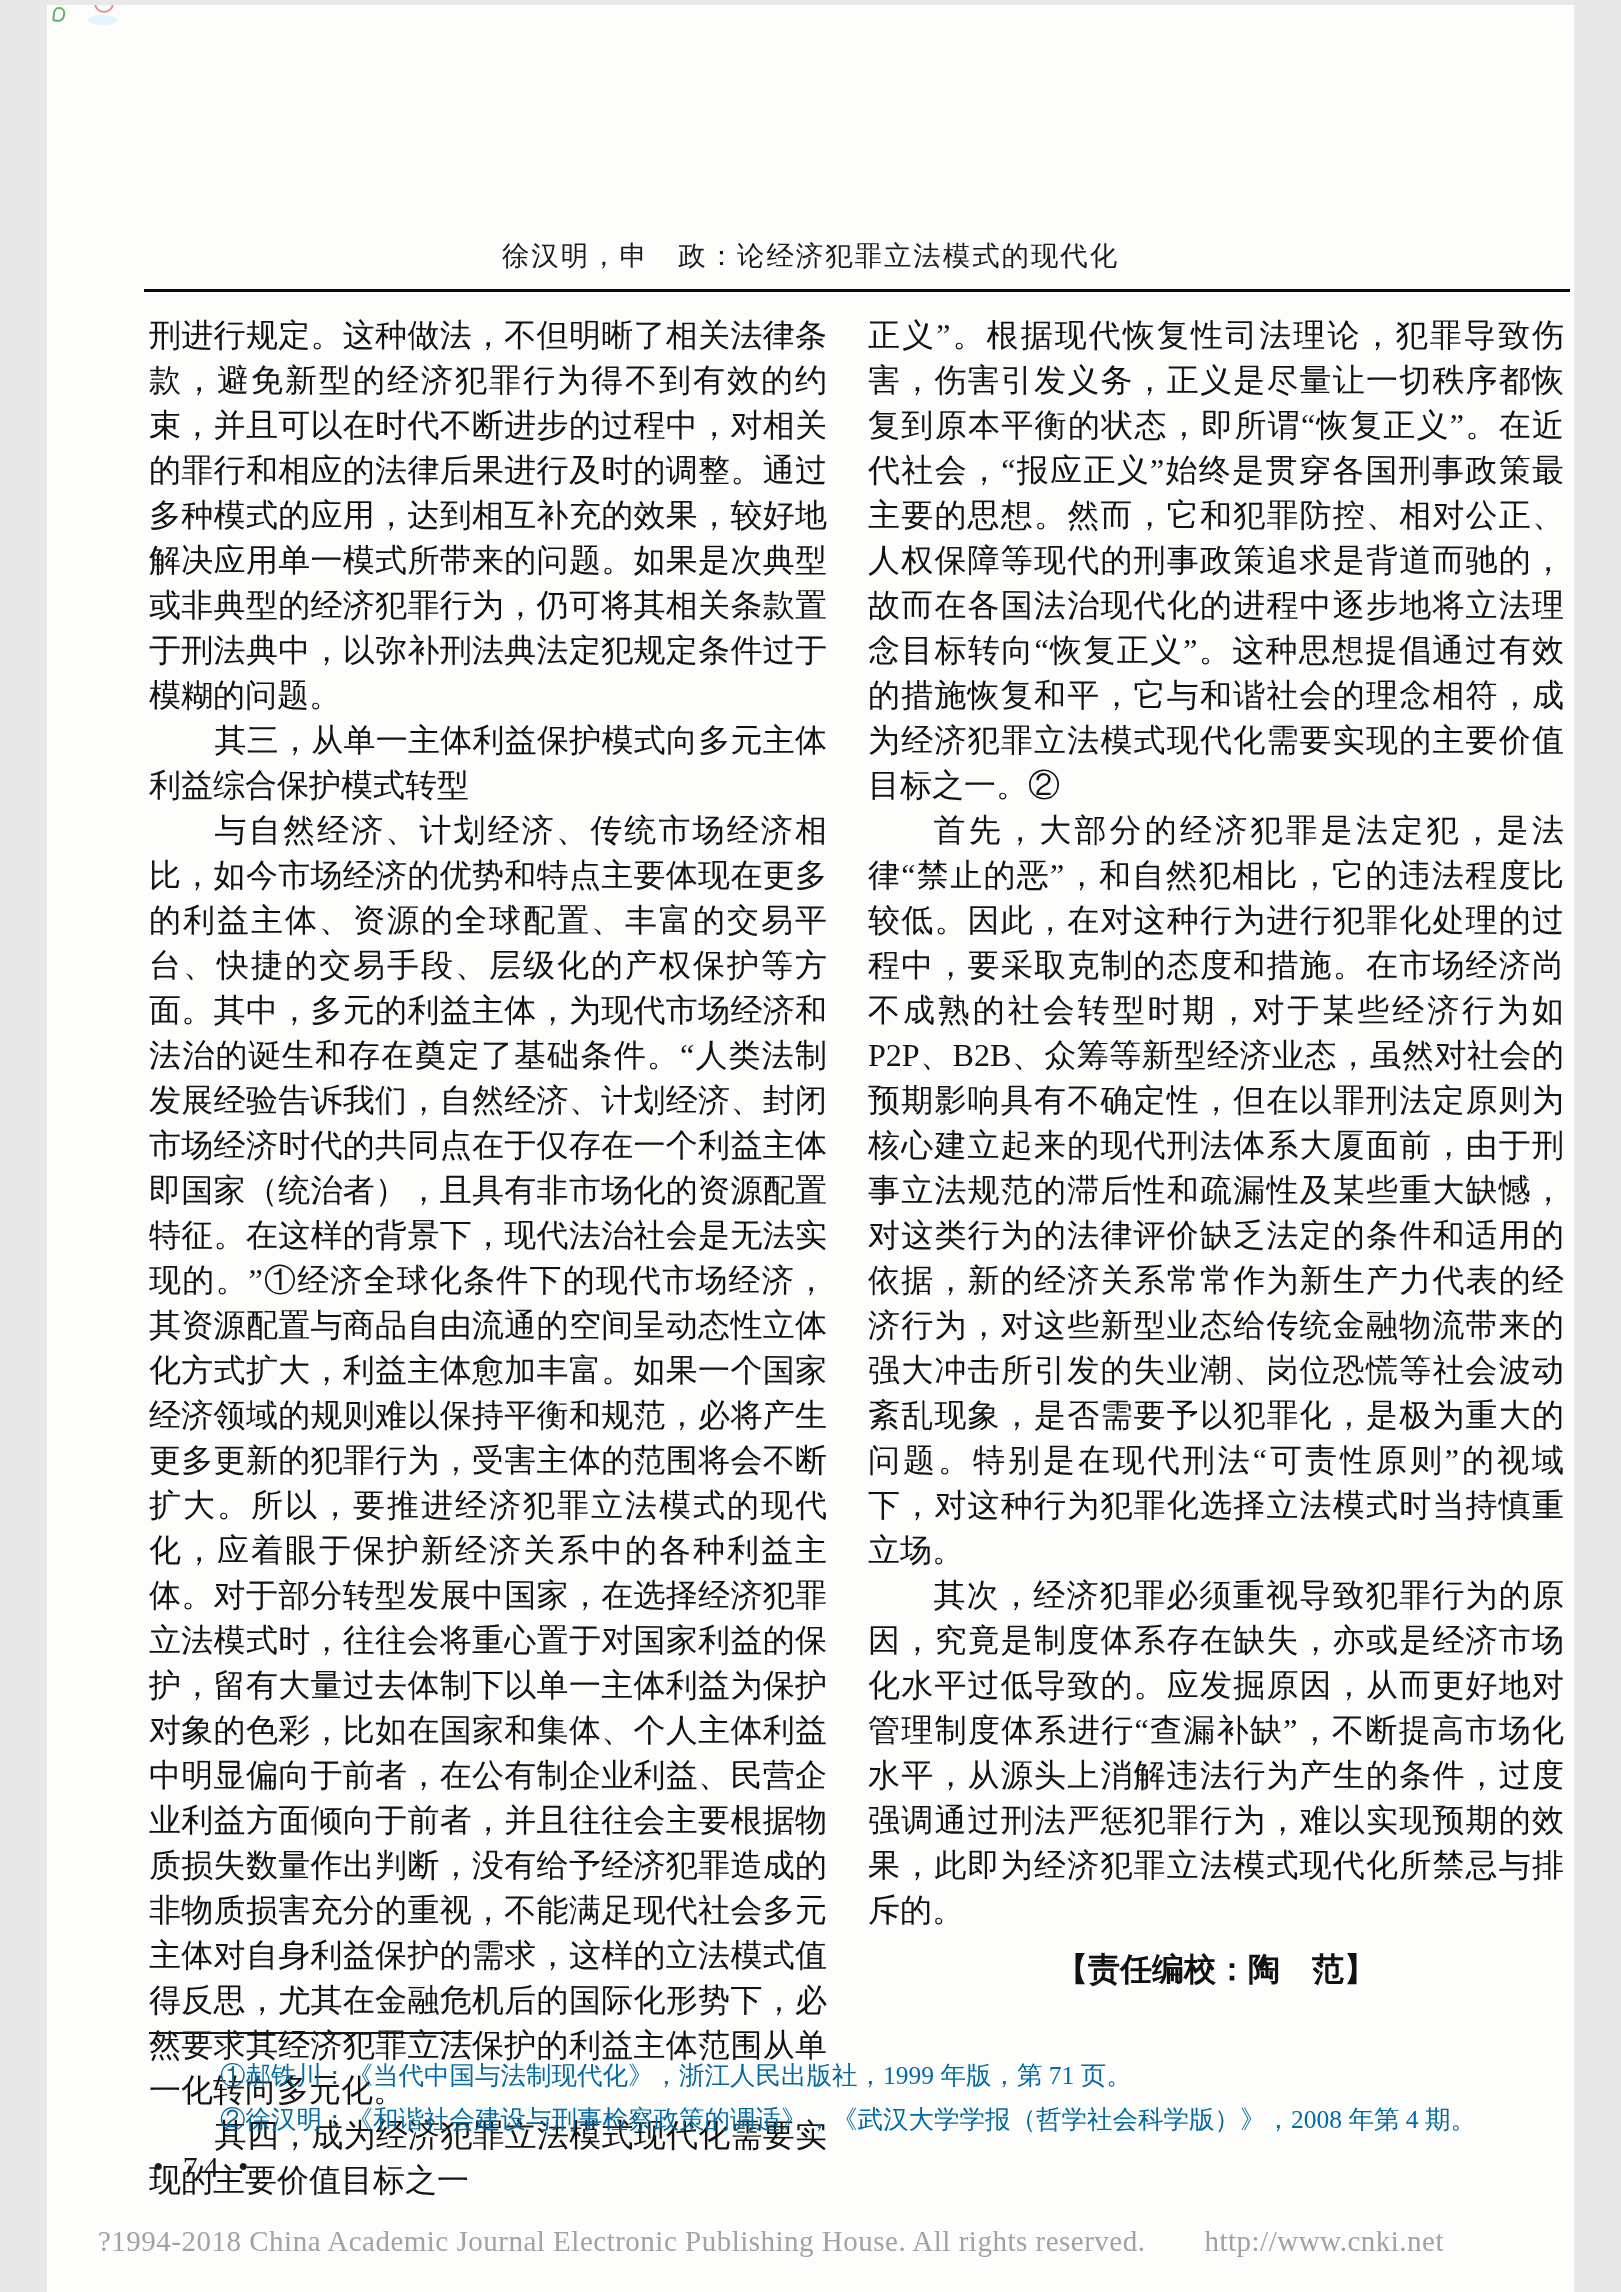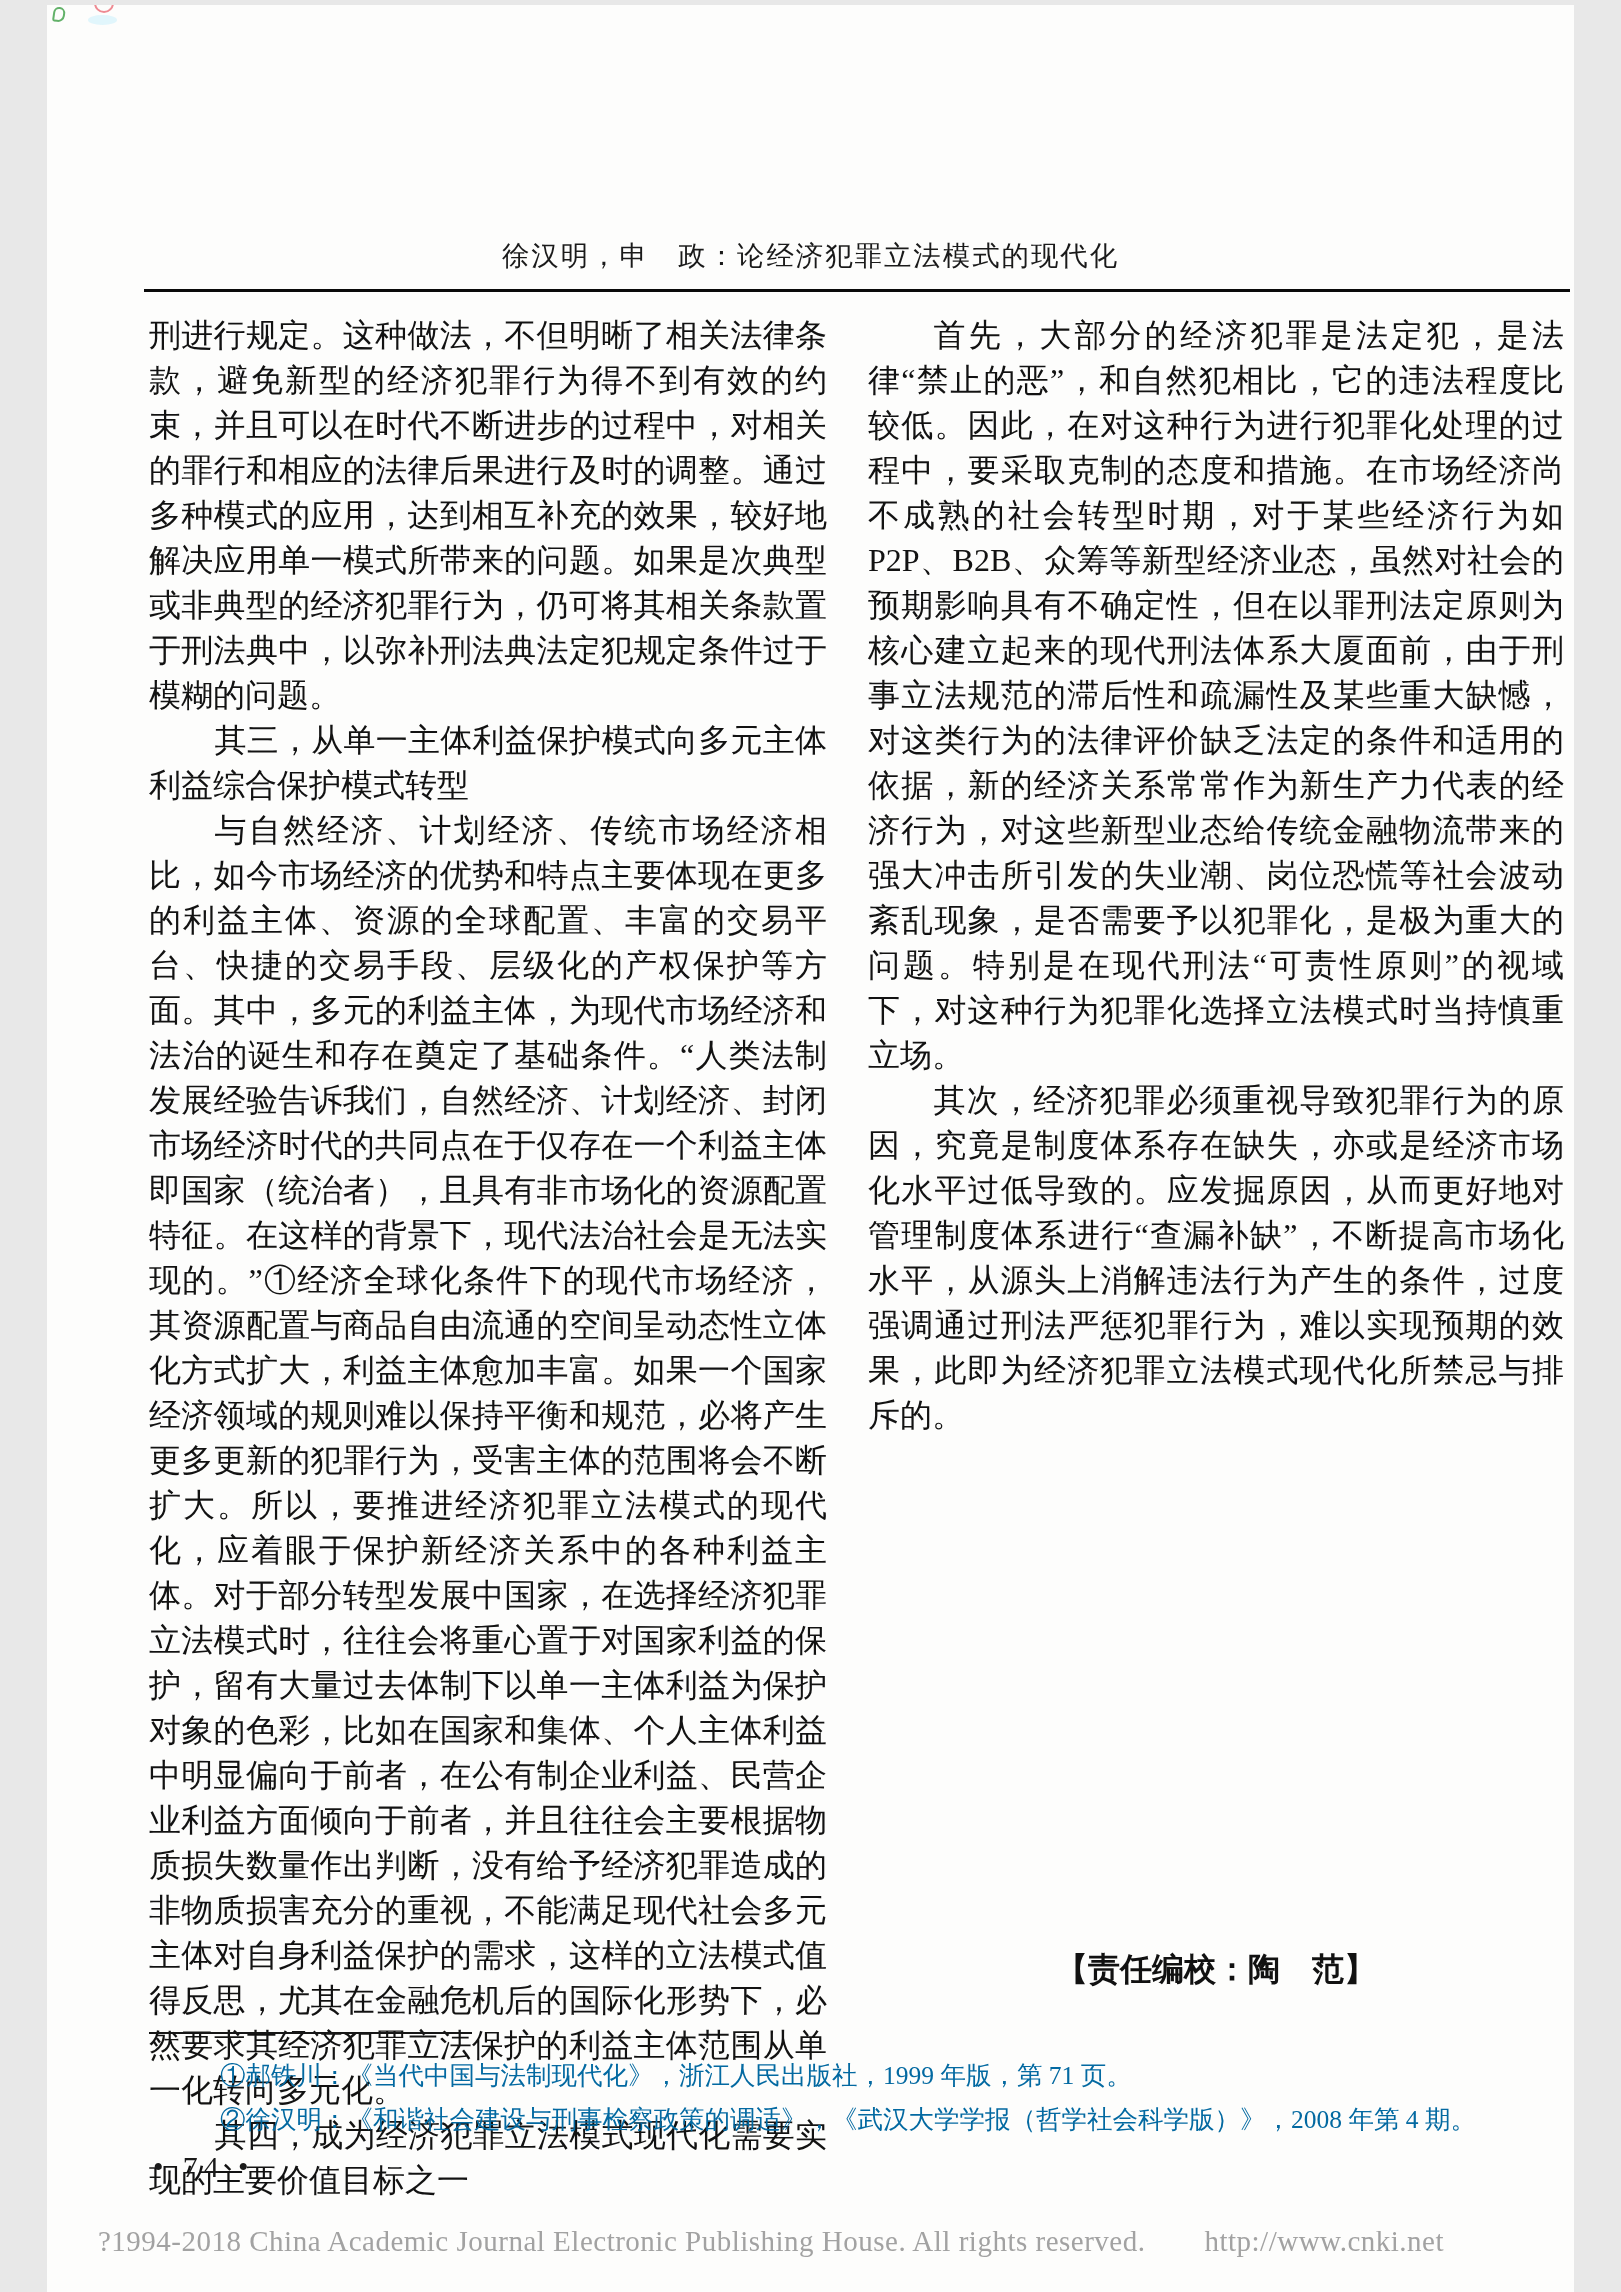--- a/index.html
+++ b/index.html
@@ -84,20 +84,21 @@
   <div class="running-header">徐汉明，申　政：论经济犯罪立法模式的现代化</div>
   <div class="header-rule"></div>
 
   <div class="col col-left" id="col-left">
       <p>刑进行规定。这种做法，不但明晰了相关法律条款，避免新型的经济犯罪行为得不到有效的约束，并且可以在时代不断进步的过程中，对相关的罪行和相应的法律后果进行及时的调整。通过多种模式的应用，达到相互补充的效果，较好地解决应用单一模式所带来的问题。如果是次典型或非典型的经济犯罪行为，仍可将其相关条款置于刑法典中，以弥补刑法典法定犯规定条件过于模糊的问题。</p>
       <p class="indent">其三，从单一主体利益保护模式向多元主体利益综合保护模式转型</p>
       <p class="indent">与自然经济、计划经济、传统市场经济相比，如今市场经济的优势和特点主要体现在更多的利益主体、资源的全球配置、丰富的交易平台、快捷的交易手段、层级化的产权保护等方面。其中，多元的利益主体，为现代市场经济和法治的诞生和存在奠定了基础条件。“人类法制发展经验告诉我们，自然经济、计划经济、封闭市场经济时代的共同点在于仅存在一个利益主体即国家（统治者），且具有非市场化的资源配置特征。在这样的背景下，现代法治社会是无法实现的。”①经济全球化条件下的现代市场经济，其资源配置与商品自由流通的空间呈动态性立体化方式扩大，利益主体愈加丰富。如果一个国家经济领域的规则难以保持平衡和规范，必将产生更多更新的犯罪行为，受害主体的范围将会不断扩大。所以，要推进经济犯罪立法模式的现代化，应着眼于保护新经济关系中的各种利益主体。对于部分转型发展中国家，在选择经济犯罪立法模式时，往往会将重心置于对国家利益的保护，留有大量过去体制下以单一主体利益为保护对象的色彩，比如在国家和集体、个人主体利益中明显偏向于前者，在公有制企业利益、民营企业利益方面倾向于前者，并且往往会主要根据物质损失数量作出判断，没有给予经济犯罪造成的非物质损害充分的重视，不能满足现代社会多元主体对自身利益保护的需求，这样的立法模式值得反思，尤其在金融危机后的国际化形势下，必然要求其经济犯罪立法保护的利益主体范围从单一化转向多元化。</p>
       <p class="indent">其四，成为经济犯罪立法模式现代化需要实现的主要价值目标之一</p>
     </div>
   <div class="col col-right" id="col-right">
+      <p>正义”。根据现代恢复性司法理论，犯罪导致伤害，伤害引发义务，正义是尽量让一切秩序都恢复到原本平衡的状态，即所谓“恢复正义”。在近代社会，“报应正义”始终是贯穿各国刑事政策最主要的思想。然而，它和犯罪防控、相对公正、人权保障等现代的刑事政策追求是背道而驰的，故而在各国法治现代化的进程中逐步地将立法理念目标转向“恢复正义”。这种思想提倡通过有效的措施恢复和平，它与和谐社会的理念相符，成为经济犯罪立法模式现代化需要实现的主要价值目标之一。②</p>
       <p class="indent">首先，大部分的经济犯罪是法定犯，是法律“禁止的恶”，和自然犯相比，它的违法程度比较低。因此，在对这种行为进行犯罪化处理的过程中，要采取克制的态度和措施。在市场经济尚不成熟的社会转型时期，对于某些经济行为如 P2P、B2B、众筹等新型经济业态，虽然对社会的预期影响具有不确定性，但在以罪刑法定原则为核心建立起来的现代刑法体系大厦面前，由于刑事立法规范的滞后性和疏漏性及某些重大缺憾，对这类行为的法律评价缺乏法定的条件和适用的依据，新的经济关系常常作为新生产力代表的经济行为，对这些新型业态给传统金融物流带来的强大冲击所引发的失业潮、岗位恐慌等社会波动紊乱现象，是否需要予以犯罪化，是极为重大的问题。特别是在现代刑法“可责性原则”的视域下，对这种行为犯罪化选择立法模式时当持慎重立场。</p>
       <p class="indent">其次，经济犯罪必须重视导致犯罪行为的原因，究竟是制度体系存在缺失，亦或是经济市场化水平过低导致的。应发掘原因，从而更好地对管理制度体系进行“查漏补缺”，不断提高市场化水平，从源头上消解违法行为产生的条件，过度强调通过刑法严惩犯罪行为，难以实现预期的效果，此即为经济犯罪立法模式现代化所禁忌与排斥的。</p>
     </div>
 
   <div class="editor-note">【责任编校：陶　范】</div>
 
   <div class="footnote-separator"></div>
   <div class="footnotes" id="footnotes">
       <p>①郝铁川：《当代中国与法制现代化》，浙江人民出版社，1999 年版，第 71 页。</p>
       <p>②徐汉明：《和谐社会建设与刑事检察政策的调适》，《武汉大学学报（哲学社会科学版）》，2008 年第 4 期。</p>

